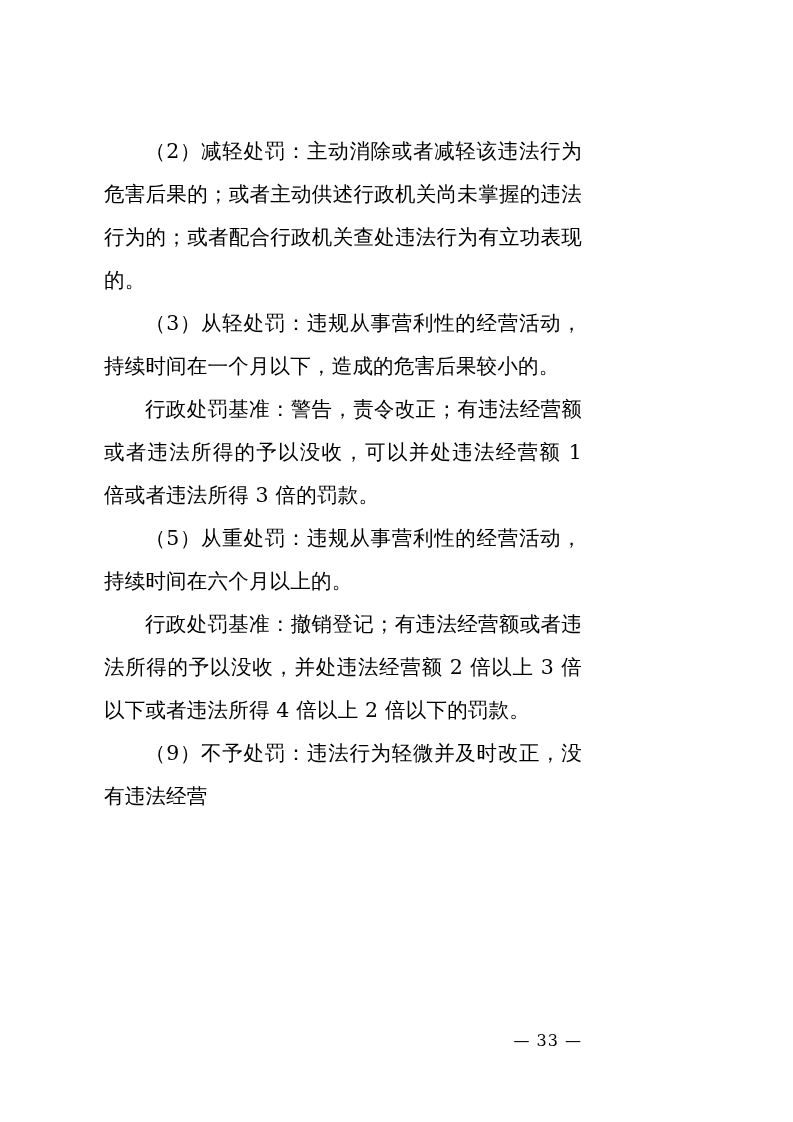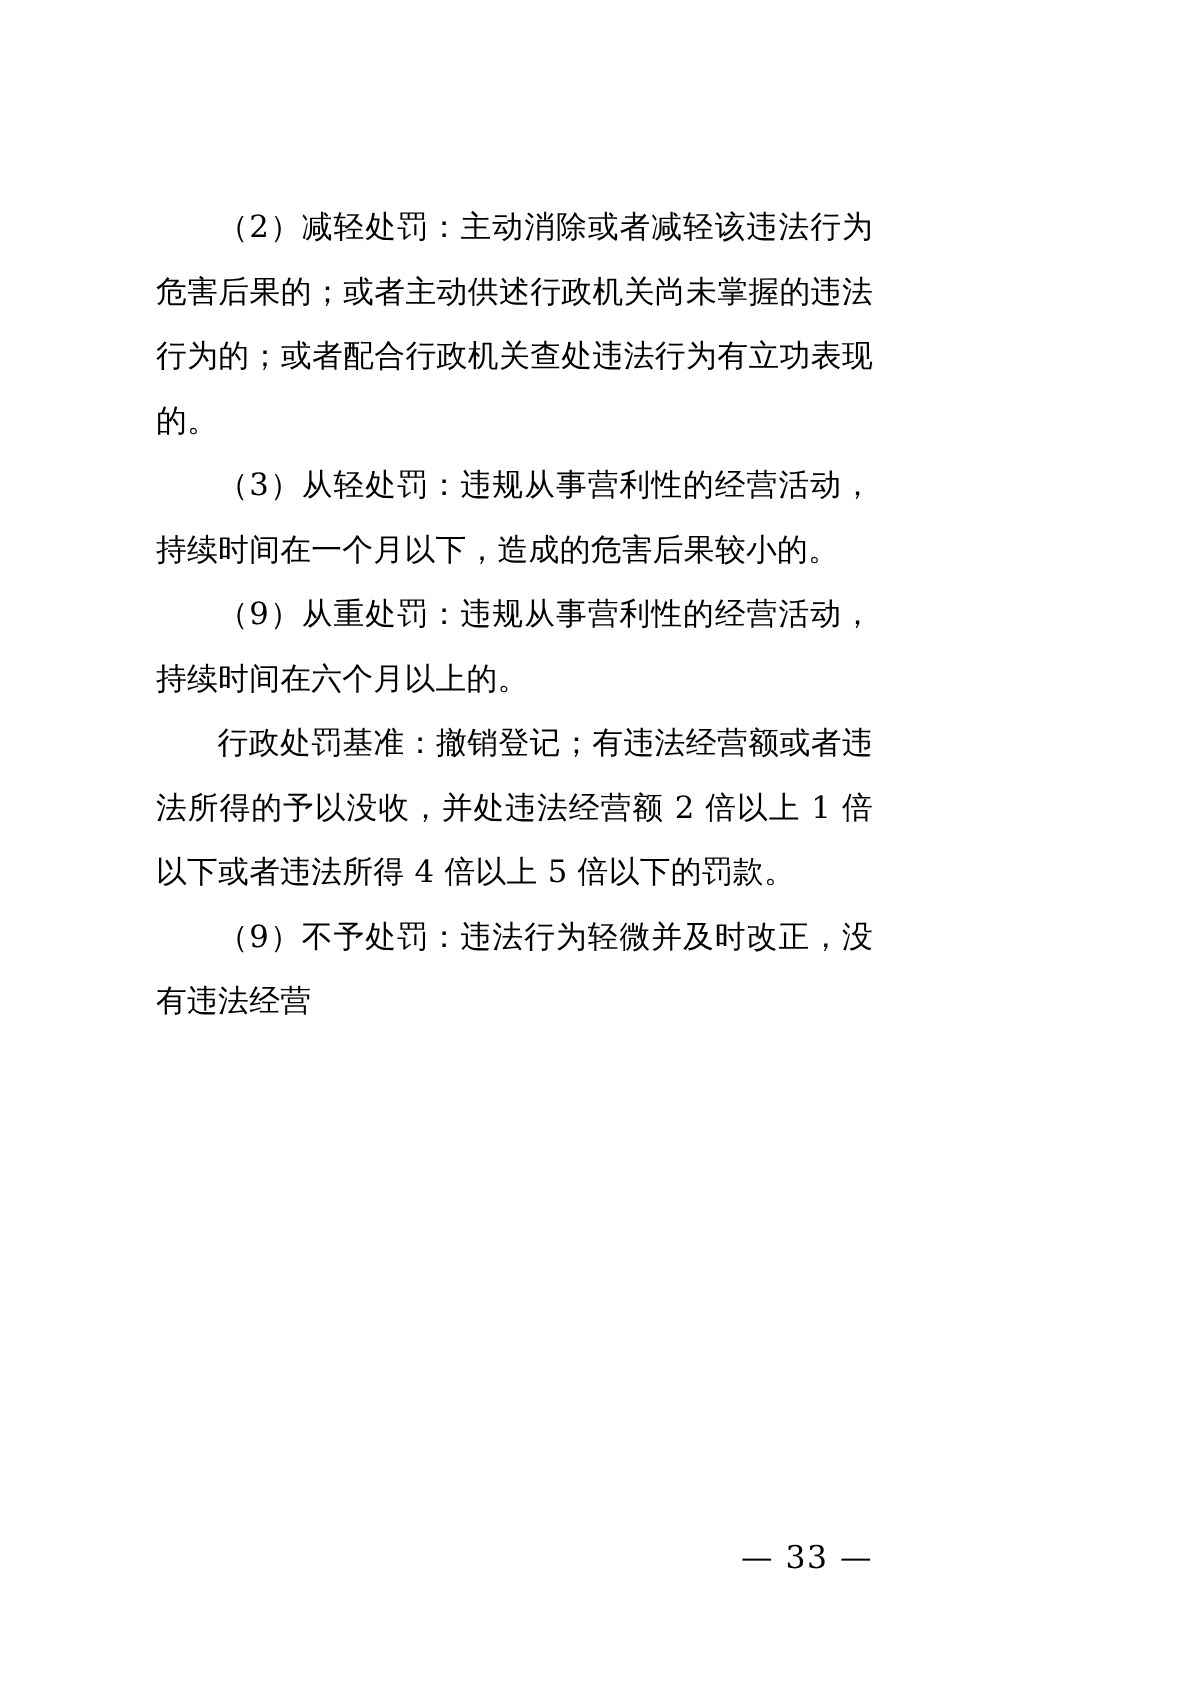--- a/index.html
+++ b/index.html
@@ -36,30 +36,31 @@
     text-indent: 2em;
     font-size: 20.5px;
     line-height: 43px;
     text-align: justify;
     text-justify: inter-ideograph;
   }
   .page-number {
     position: absolute;
     right: 88px;
     bottom: 72px;
-    font-size: 21px;
+    font-size: 16px;
     letter-spacing: 1px;
     font-family: "DejaVu Serif", "Liberation Serif", serif;
   }
 </style>
 </head>
 <body>
 
 <div class="page">
   <div class="body-text">
     <p class="para">（2）减轻处罚：主动消除或者减轻该违法行为危害后果的；或者主动供述行政机关尚未掌握的违法行为的；或者配合行政机关查处违法行为有立功表现的。</p>
     <p class="para">（3）从轻处罚：违规从事营利性的经营活动，持续时间在一个月以下，造成的危害后果较小的。</p>
-    <p class="para">（9）从重处罚：违规从事营利性的经营活动，持续时间在六个月以上的。</p>
-    <p class="para">行政处罚基准：撤销登记；有违法经营额或者违法所得的予以没收，并处违法经营额 2 倍以上 1 倍以下或者违法所得 4 倍以上 5 倍以下的罚款。</p>
+    <p class="para">行政处罚基准：警告，责令改正；有违法经营额或者违法所得的予以没收，可以并处违法经营额 1 倍或者违法所得 3 倍的罚款。</p>
+    <p class="para">（5）从重处罚：违规从事营利性的经营活动，持续时间在六个月以上的。</p>
+    <p class="para">行政处罚基准：撤销登记；有违法经营额或者违法所得的予以没收，并处违法经营额 2 倍以上 3 倍以下或者违法所得 4 倍以上 2 倍以下的罚款。</p>
     <p class="para">（9）不予处罚：违法行为轻微并及时改正，没有违法经营</p>
   </div>
   <div class="page-number">— 33 —</div>
 </div>
 
 </body></html>

